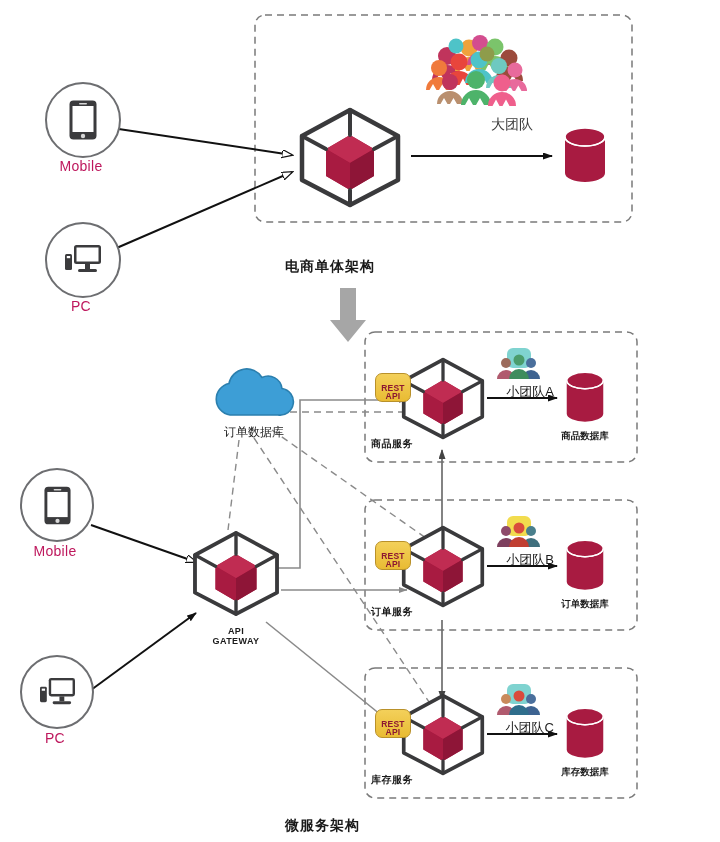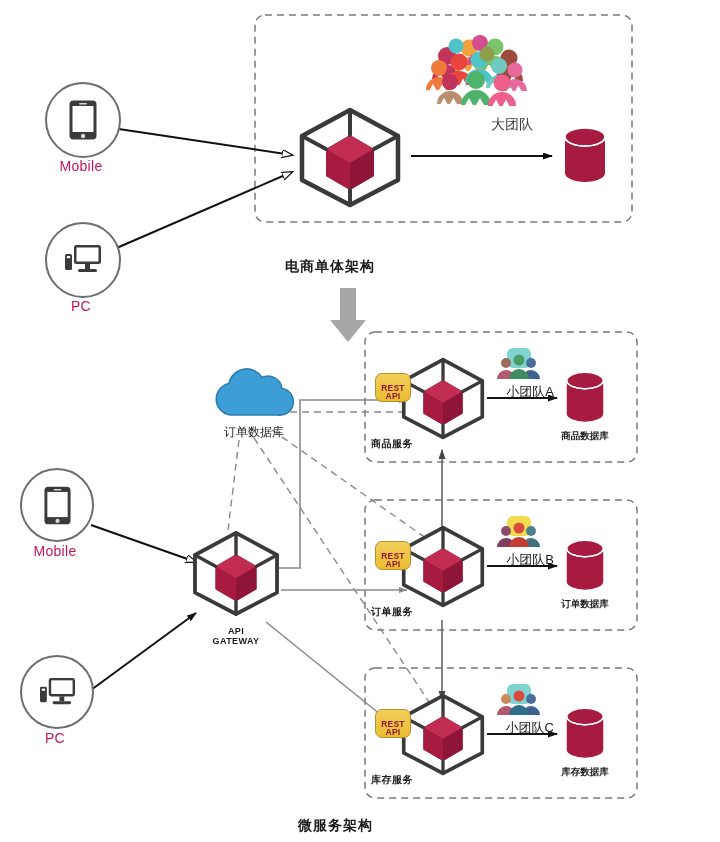--- a/index.html
+++ b/index.html
@@ -340,15 +340,15 @@
 
   <div class="node" style="left:564px;top:706px;width:42px;height:54px;">
     <svg width="42" height="54" viewBox="0 0 46 58">
       <path d="M3,11 L3,47 a20,9 0 0 0 40,0 L43,11 Z" fill="#a81b41"></path>
       <ellipse cx="23" cy="11" rx="20" ry="9" fill="#a81b41" stroke="#ffffff" stroke-width="1.6"></ellipse>
       <path d="M3,11 a20,9 0 0 0 40,0" fill="none" stroke="#ffffff" stroke-width="1.4"></path>
     </svg>
   </div>
   <div class="db-name" style="left:545px;top:766px;width:80px;">库存数据库</div>
 
-  <div class="section-caption" style="left:285px;top:817px;margin-left:13px;">微服务架构</div>
+  <div class="section-caption" style="left:285px;top:817px;">微服务架构</div>
 
 </div>
 
 </body></html>

